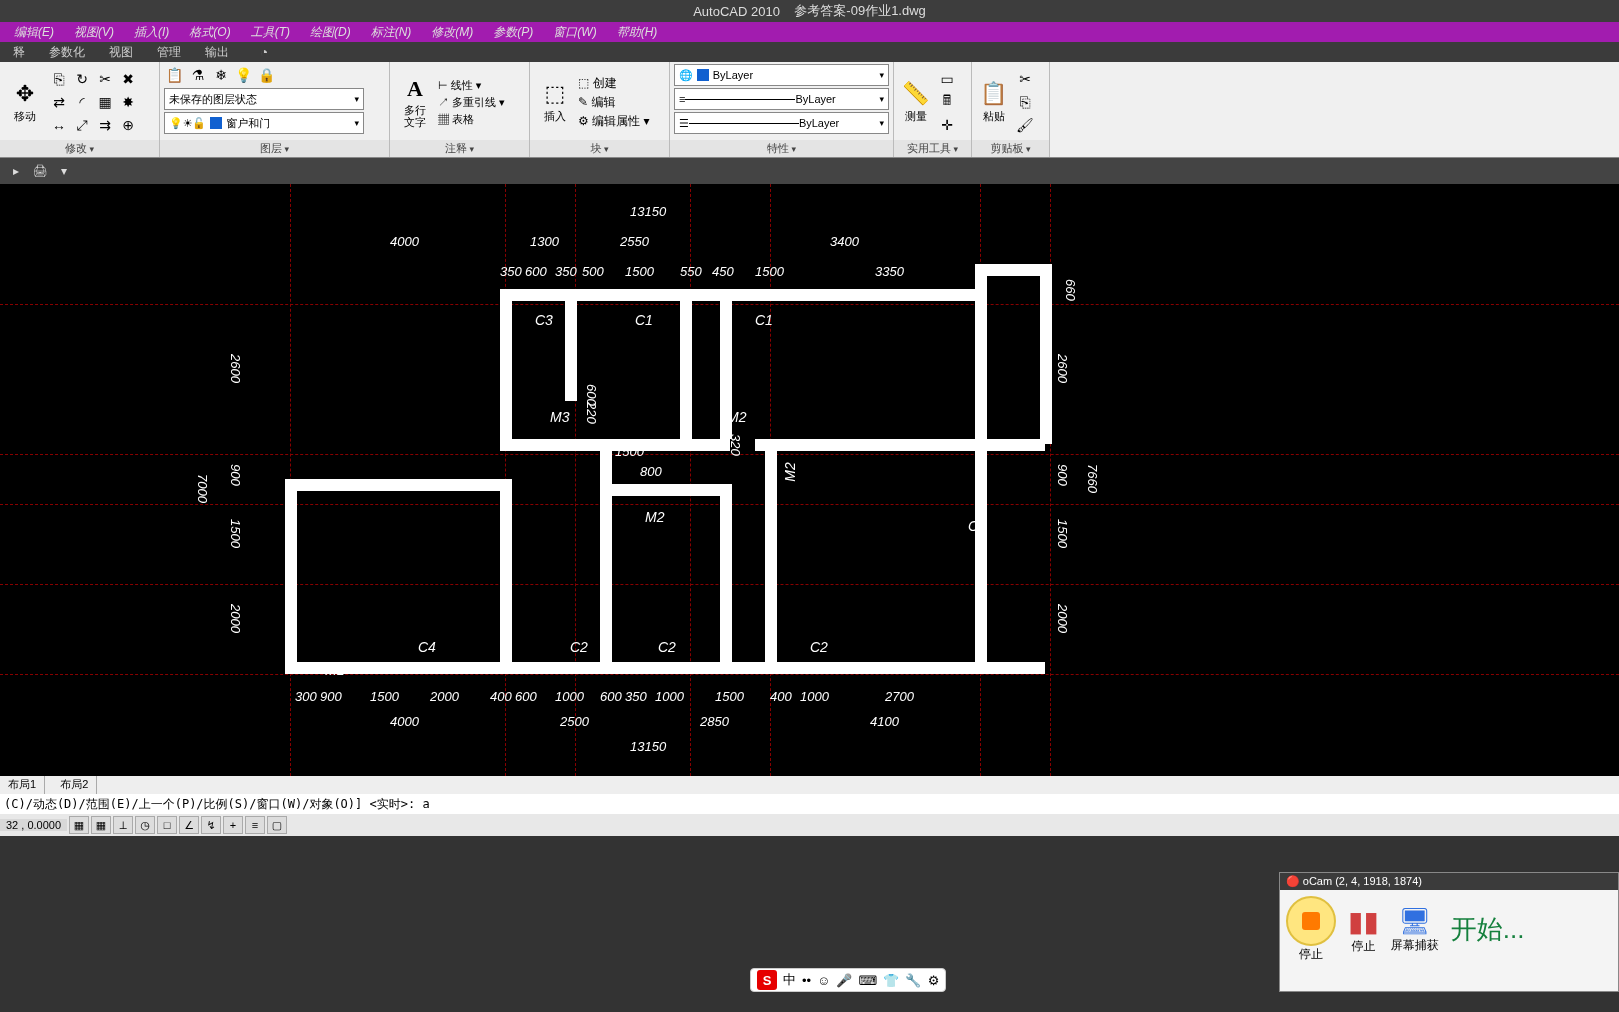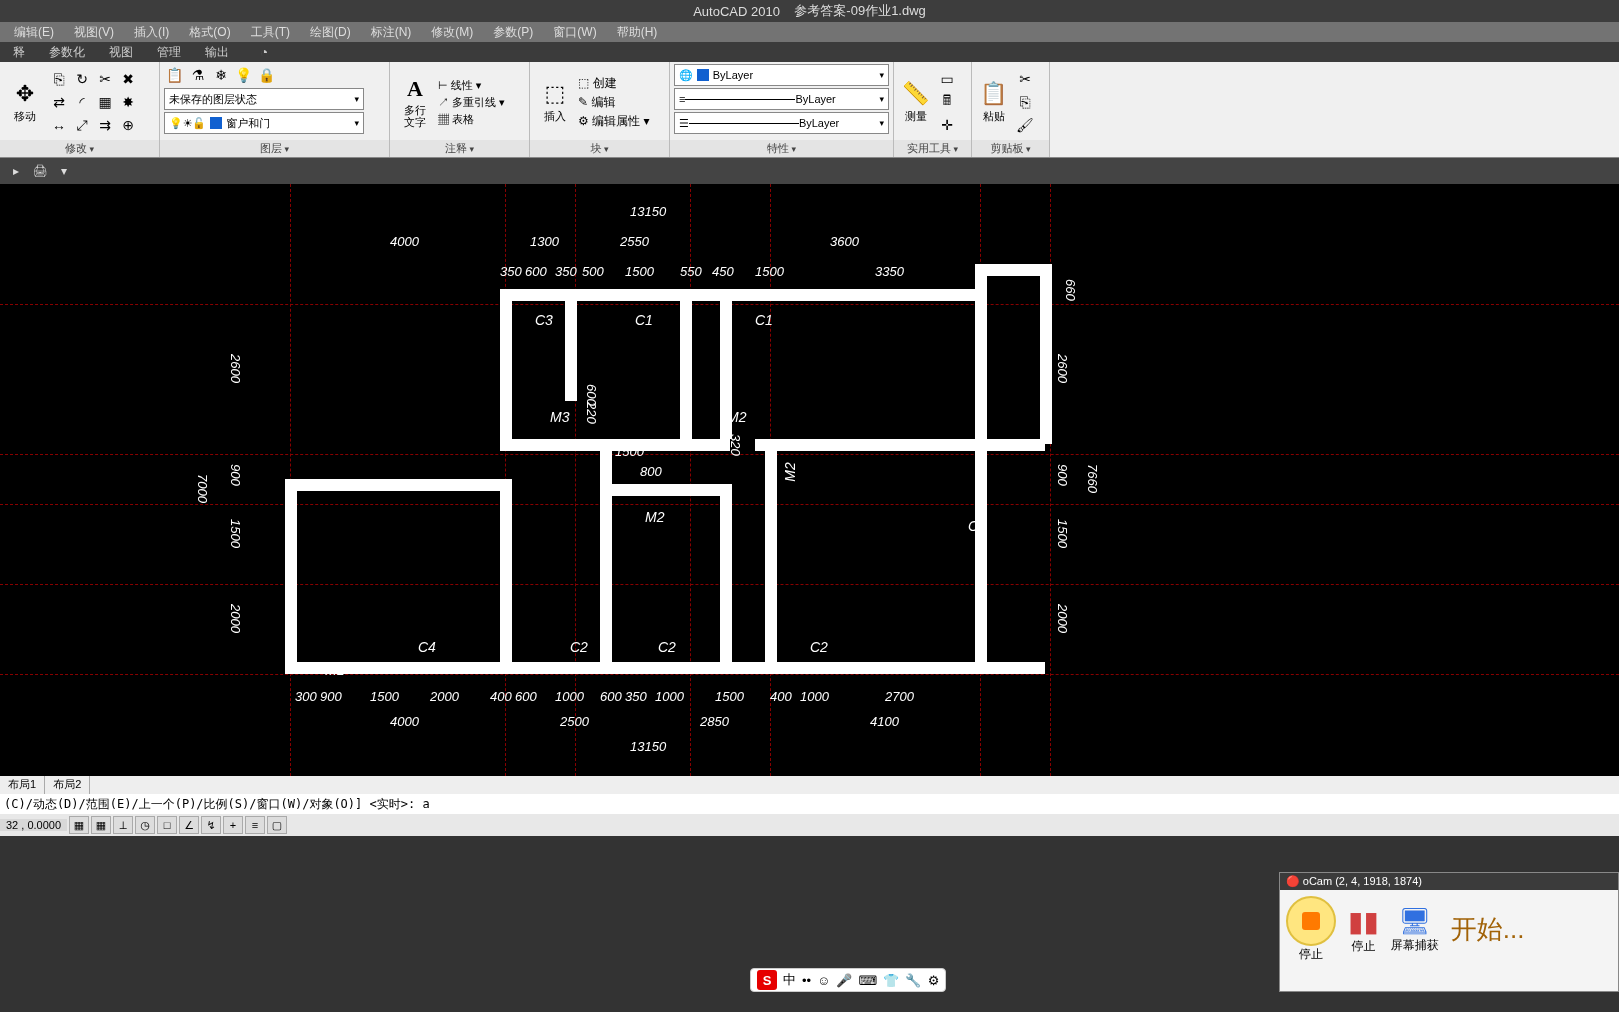--- a/index.html
+++ b/index.html
@@ -1,18 +1,18 @@
 <!DOCTYPE html>
 <html><head>
 <meta charset="utf-8">
 <style>
 * { margin: 0; padding: 0; box-sizing: border-box; font-family: "Microsoft YaHei", SimSun, sans-serif; }
 body { background: #333; width: 1619px; height: 1012px; overflow: hidden; font-size: 12px; }
 .title-bar { background: #3d3d3d; color: #ddd; height: 22px; display: flex; align-items: center; justify-content: center; font-size: 13px; }
-.menu-bar { background: #737373; color: #ddd; height: 20px; display: flex; align-items: center; padding-left: 4px; }
+.menu-bar { background: #a21caf; color: #ddd; height: 20px; display: flex; align-items: center; padding-left: 4px; font-style: italic; }
 .menu-bar span { padding: 2px 10px; cursor: pointer; font-size: 12px; }
 .tab-bar { background: #3b3b3b; color: #ccc; height: 20px; display: flex; align-items: center; padding-left: 1px; font-size: 12px; }
 .tab-bar span { padding: 2px 12px; cursor: pointer; }
 .ribbon { background: #f0f0f0; height: 96px; display: flex; border-bottom: 1px solid #888; }
 .ribbon-panel { border-right: 1px solid #bbb; display: flex; flex-direction: column; padding: 2px 4px; }
 .ribbon-content { flex: 1; display: flex; align-items: center; gap: 2px; }
 .ribbon-label { text-align: center; font-size: 11px; color: #444; padding: 1px 0; background: #e4e4e4; margin: 0 -4px -2px -4px; }
 .ribbon-label::after { content: " ▾"; font-size: 9px; }
 .big-btn { display: flex; flex-direction: column; align-items: center; justify-content: center; width: 42px; height: 70px; cursor: pointer; font-size: 11px; }
 .big-btn .ic { font-size: 22px; margin-bottom: 2px; }
@@ -24,35 +24,35 @@
 .qat { background: #444; height: 26px; display: flex; align-items: center; padding: 0 6px; gap: 4px; }
 .qat .qb { width: 20px; height: 20px; display: flex; align-items: center; justify-content: center; color: #ddd; cursor: pointer; }
 .drawing-area { background: #000; position: relative; height: 592px; overflow: hidden; }
 .dim { position: absolute; color: #fff; font-size: 13px; font-style: italic; white-space: nowrap; }
 .dim.v { writing-mode: vertical-rl; }
 .lbl { position: absolute; color: #fff; font-size: 14px; font-style: italic; }
 .wall-h { position: absolute; background: #fff; height: 12px; }
 .wall-v { position: absolute; background: #fff; width: 12px; }
 .grid-h { position: absolute; width: 100%; height: 0; border-top: 1px dashed #800; }
 .grid-v { position: absolute; height: 100%; width: 0; border-left: 1px dashed #800; }
-.layout-tabs { background: #eee; height: 18px; display: flex; font-size: 11px; }
+.layout-tabs { background: #eee; height: 18px; display: flex; font-size: 11px; gap: 7px; }
 .layout-tabs span { padding: 1px 8px; border-right: 1px solid #aaa; cursor: pointer; }
 .cmd-line { background: #fff; height: 20px; font-size: 12px; padding: 2px 4px; font-family: monospace; }
 .status-bar { background: #e8e8e8; height: 22px; display: flex; align-items: center; font-size: 11px; gap: 2px; }
 .status-coord { padding: 0 6px; background: #d8d8d8; }
 .status-btn { width: 20px; height: 18px; display: flex; align-items: center; justify-content: center; border: 1px solid #aaa; background: #ddd; cursor: pointer; font-size: 11px; }
 .ocam { position: absolute; right: 0; bottom: 20px; width: 340px; height: 120px; background: #f4f4f4; border: 1px solid #888; z-index: 100; }
 .ocam-title { background: #3b3b3b; color: #fff; font-size: 11px; padding: 2px 6px; }
 .ocam-tabs { display: flex; background: #e0e0e0; font-size: 12px; }
 .ocam-tabs span { padding: 4px 10px; cursor: pointer; }
 .ocam-tabs span.active { color: #d97700; font-weight: bold; }
 .ocam-body { display: flex; align-items: center; padding: 6px; gap: 12px; }
 .ocam-btn { display: flex; flex-direction: column; align-items: center; font-size: 12px; cursor: pointer; }
 .ocam-btn .circ { width: 50px; height: 50px; border-radius: 50%; display: flex; align-items: center; justify-content: center; font-size: 20px; }
-.ocam-big { font-size: 26px; color: #a16207; }
+.ocam-big { font-size: 26px; color: #15803d; }
 .ime-bar { position: absolute; bottom: 20px; left: 750px; background: #fff; border: 1px solid #ccc; border-radius: 4px; height: 24px; display: flex; align-items: center; gap: 6px; padding: 0 6px; z-index: 99; font-size: 13px; }
 .ime-bar .s-ic { width: 20px; height: 20px; background: #e60000; color: #fff; display: flex; align-items: center; justify-content: center; border-radius: 3px; font-weight: bold; }
 .lt-preview { width: 110px; height: 0; border-top: 1px solid #000; }
 .prop-col { display: flex; flex-direction: column; gap: 2px; }
 </style>
 </head>
 <body>
 
 <div class="title-bar">
   <span>AutoCAD 2010</span>
@@ -244,21 +244,21 @@
   <div class="grid-v" style="left:575px"></div>
   <div class="grid-v" style="left:690px"></div>
   <div class="grid-v" style="left:770px"></div>
   <div class="grid-v" style="left:980px"></div>
   <div class="grid-v" style="left:1050px"></div>
 
   <div class="dim" style="left:630px;top:20px">13150</div>
   <div class="dim" style="left:390px;top:50px">4000</div>
   <div class="dim" style="left:530px;top:50px">1300</div>
   <div class="dim" style="left:620px;top:50px">2550</div>
-  <div class="dim" style="left:830px;top:50px">3600</div>
+  <div class="dim" style="left:830px;top:50px">3400</div>
   <div class="dim" style="left:500px;top:80px">350</div>
   <div class="dim" style="left:525px;top:80px">600</div>
   <div class="dim" style="left:555px;top:80px">350</div>
   <div class="dim" style="left:582px;top:80px">500</div>
   <div class="dim" style="left:625px;top:80px">1500</div>
   <div class="dim" style="left:680px;top:80px">550</div>
   <div class="dim" style="left:712px;top:80px">450</div>
   <div class="dim" style="left:755px;top:80px">1500</div>
   <div class="dim" style="left:875px;top:80px">3350</div>
   <div class="dim v" style="left:1063px;top:95px">660</div>

